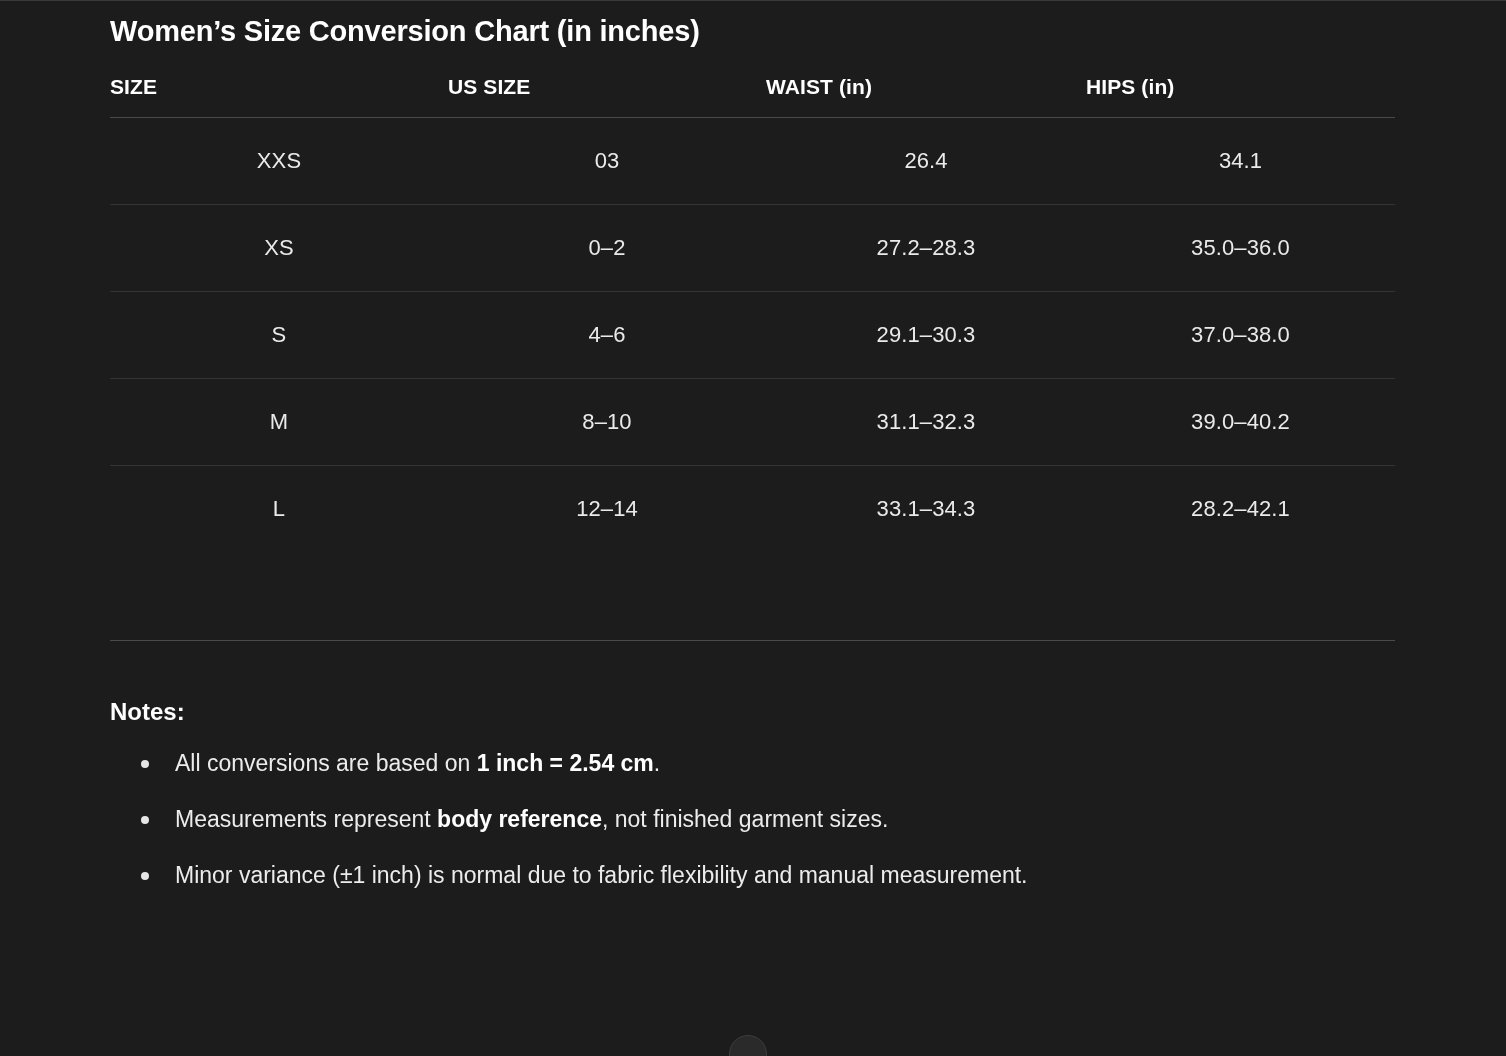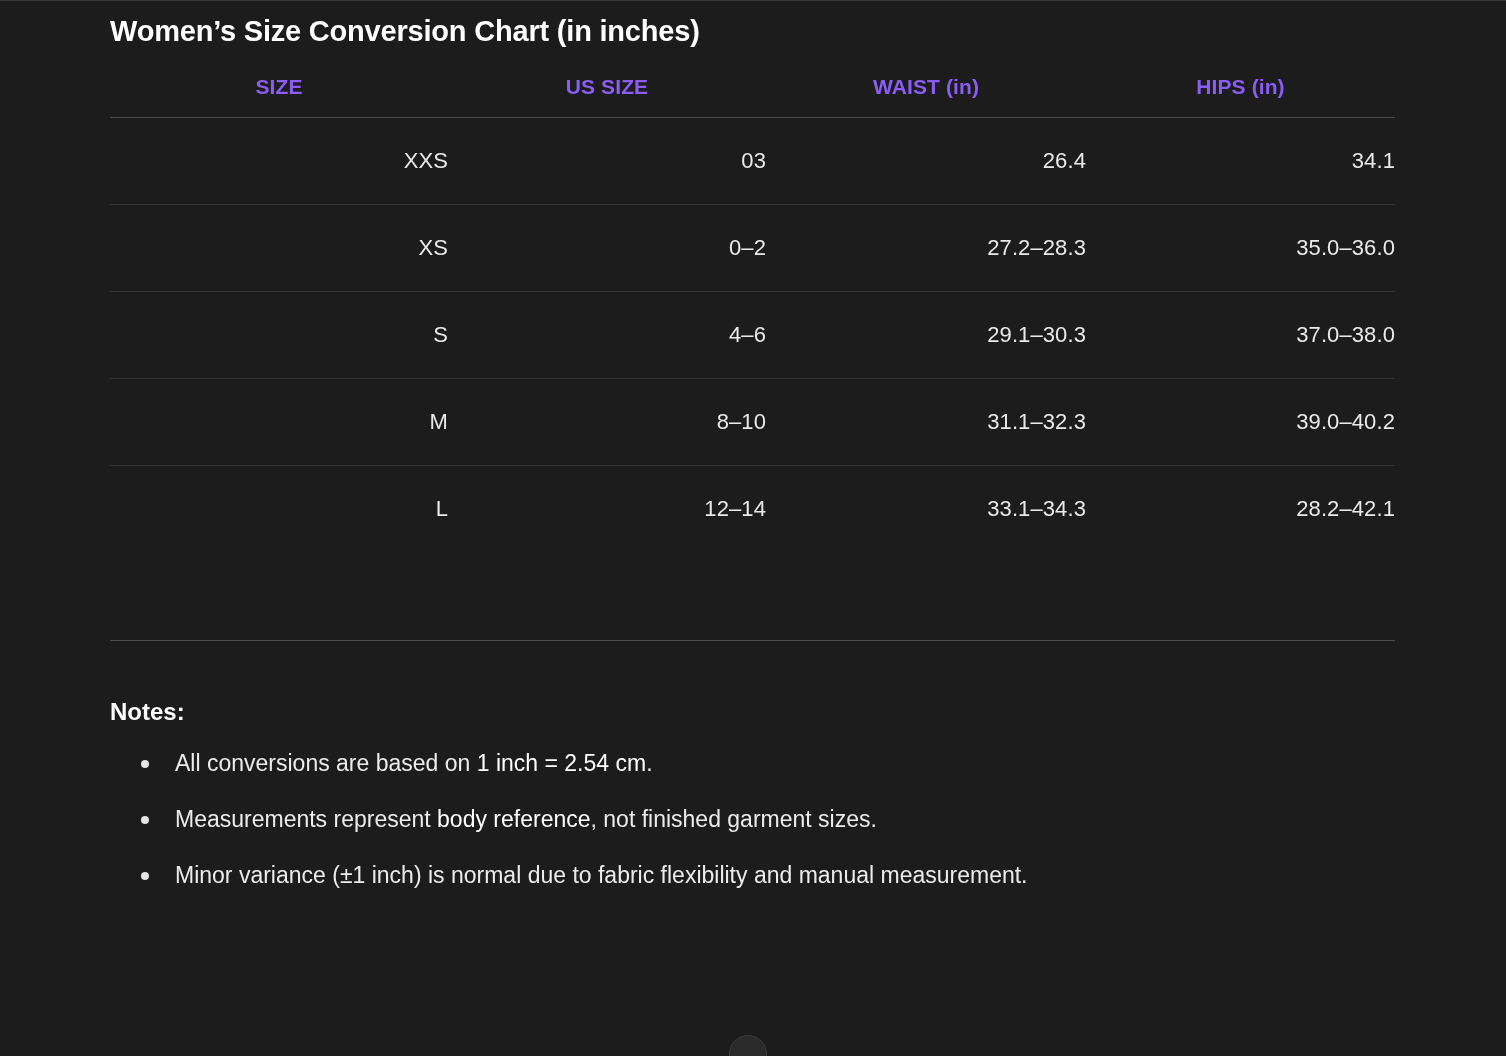--- a/index.html
+++ b/index.html
@@ -40,30 +40,30 @@
     color: #ffffff;
     margin: 0 0 26px 0;
     line-height: 1.2;
   }
   table.size-table {
     width: 1285px;
     border-collapse: collapse;
     table-layout: fixed;
   }
   table.size-table th {
-    text-align: center;
+    text-align: left;
     font-size: 21px;
     font-weight: bold;
-    color: #8b5cf6;
+    color: #ffffff;
     padding: 0 0 18px 0;
     border-bottom: 1px solid #4a4a4a;
     letter-spacing: 0.1px;
   }
   table.size-table td {
-    text-align: right;
+    text-align: center;
     font-size: 22px;
     font-weight: normal;
     color: #eaeaea;
     padding: 30px 0 30px 0;
     border-bottom: 1px solid #333333;
     letter-spacing: 0.1px;
   }
   table.size-table tr:last-child td {
     border-bottom: none;
   }
@@ -100,21 +100,21 @@
   ul.notes-list li .bullet {
     position: absolute;
     left: 31px;
     top: 8px;
     width: 8px;
     height: 8px;
     border-radius: 50%;
     background: #e6e6e6;
   }
   ul.notes-list li b {
-    font-weight: normal;
+    font-weight: bold;
     color: #ffffff;
     text-align: center;
   }
   .bottom-nub {
     position: absolute;
     left: 729px;
     bottom: -17px;
     width: 36px;
     height: 36px;
     border-radius: 50%;

